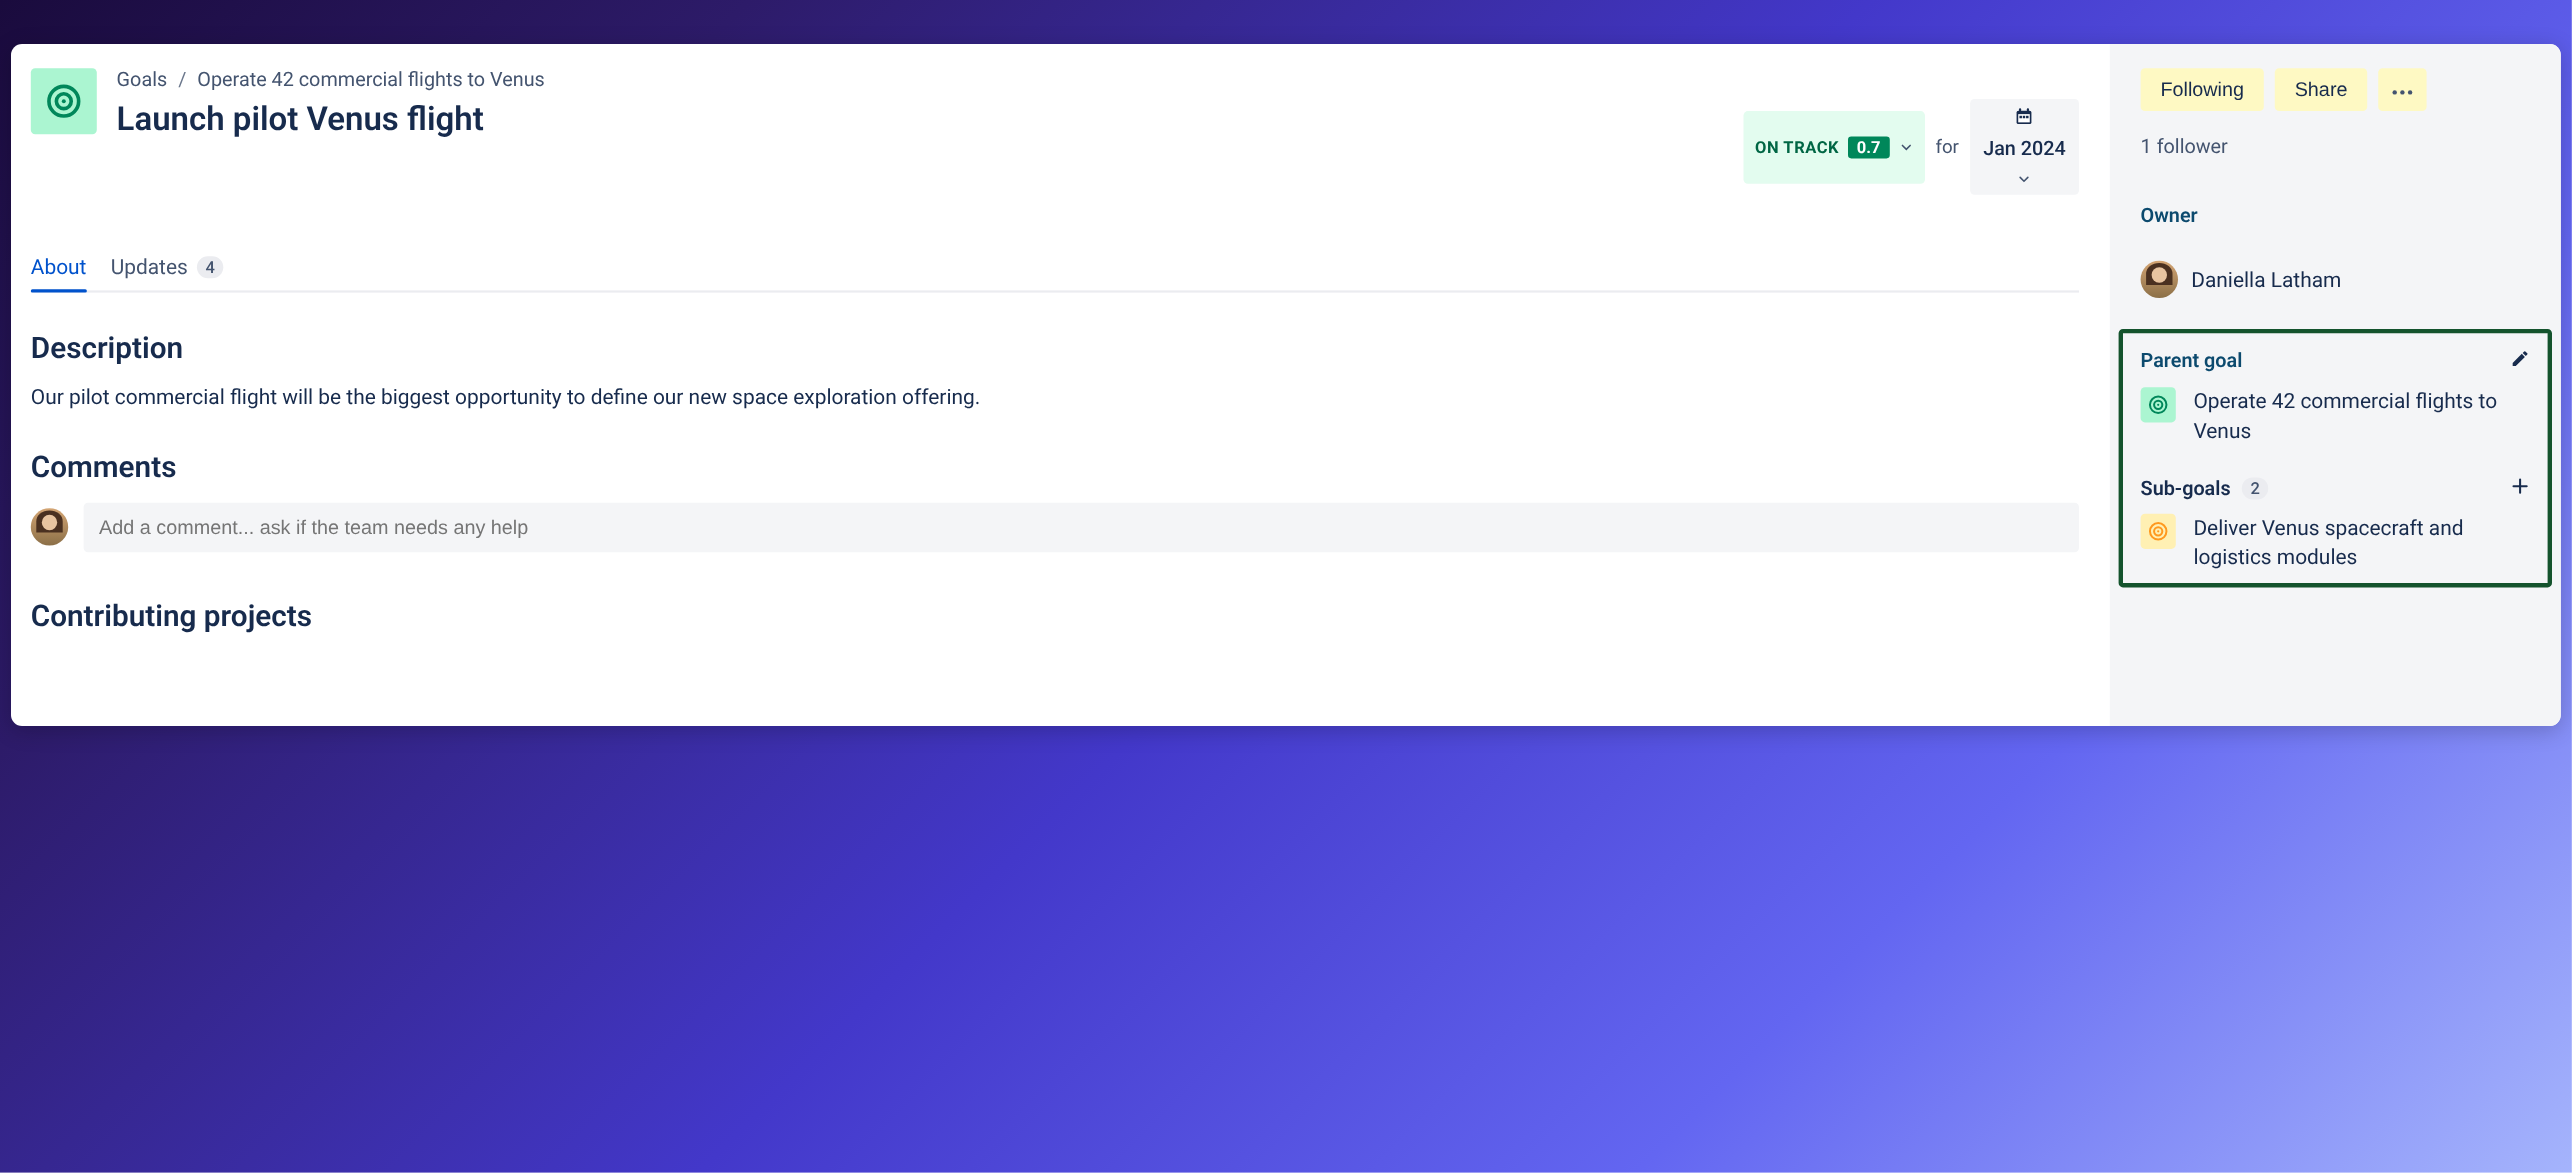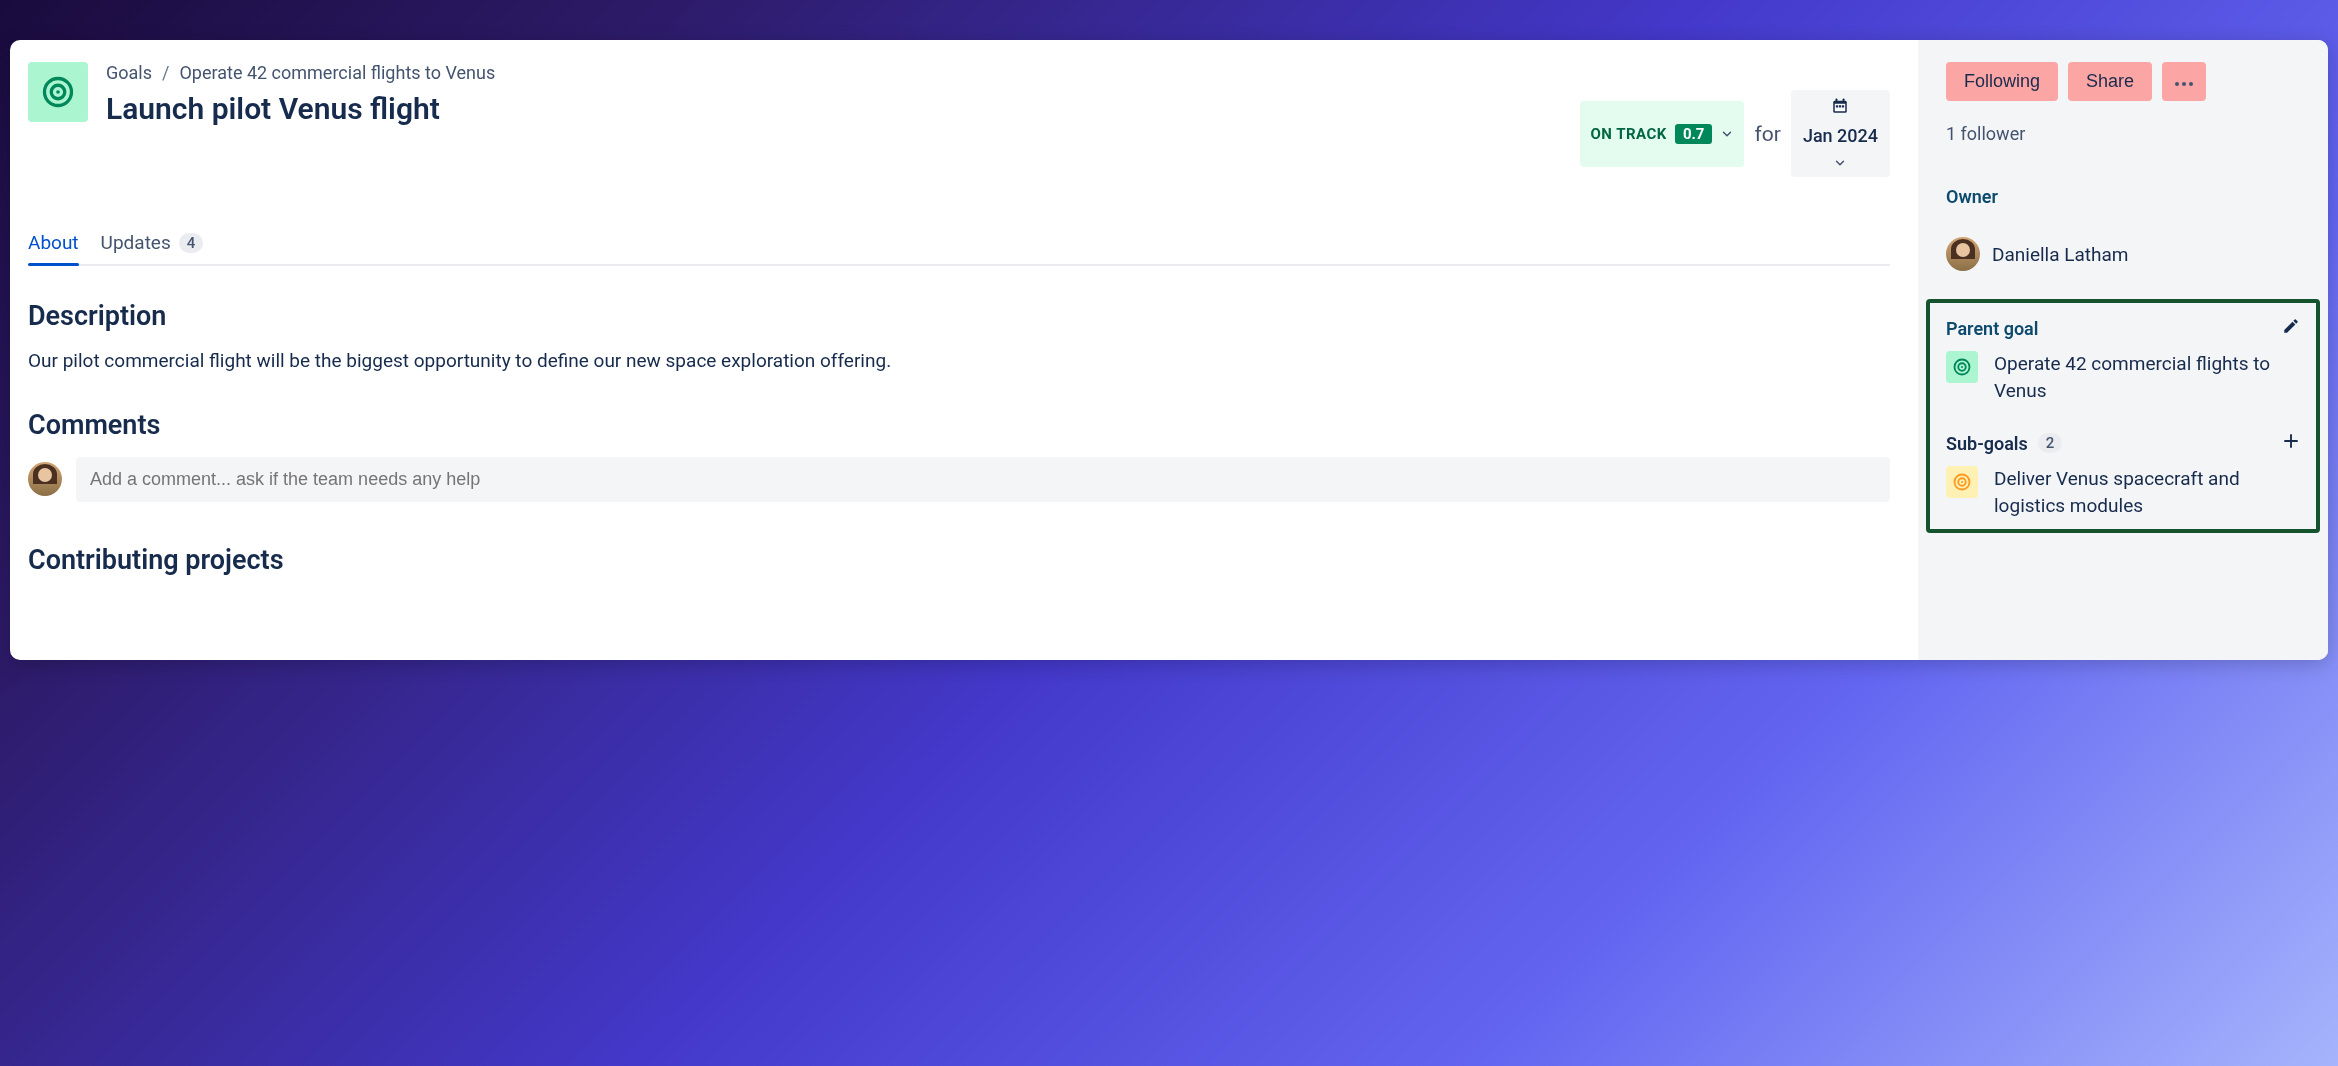--- a/index.html
+++ b/index.html
@@ -71,21 +71,21 @@
     background: #E3FCEF;
     border-radius: 4px;
     padding: 23px 10px;
     display: flex;
     align-items: center;
     gap: 8px;
   }
   .status-text { color: #006644; font-weight: 700; font-size: 15px; letter-spacing: 0.5px; }
   .status-score { background: #00875A; color: #fff; font-weight: 700; padding: 1px 8px; border-radius: 3px; font-size: 15px; }
   .chev { color: #44546F; }
-  .for-label { color: #44546F; font-size: 21px; }
+  .for-label { color: #44546F; font-size: 17px; }
   .date-chip {
     background: #F4F5F7;
     border-radius: 4px;
     padding: 7px 12px;
     display: flex;
     align-items: center;
     gap: 10px;
     font-size: 18px;
     font-weight: 500;
     color: #172B4D;
@@ -154,21 +154,21 @@
     flex: 1;
     background: #F4F5F7;
     border: none;
     border-radius: 4px;
     padding: 12px 14px;
     font-size: 18px;
     color: #6B778C;
   }
   .side-buttons { display: flex; gap: 10px; }
   .btn {
-    background: #fca5a5;
+    background: #fef9c3;
     border: none;
     border-radius: 4px;
     padding: 9px 18px;
     font-size: 18px;
     color: #172B4D;
     font-weight: 500;
     cursor: pointer;
   }
   .btn.icon-only { padding: 9px 12px; }
   .followers { color: #44546F; font-size: 18px; margin-top: 22px; }

